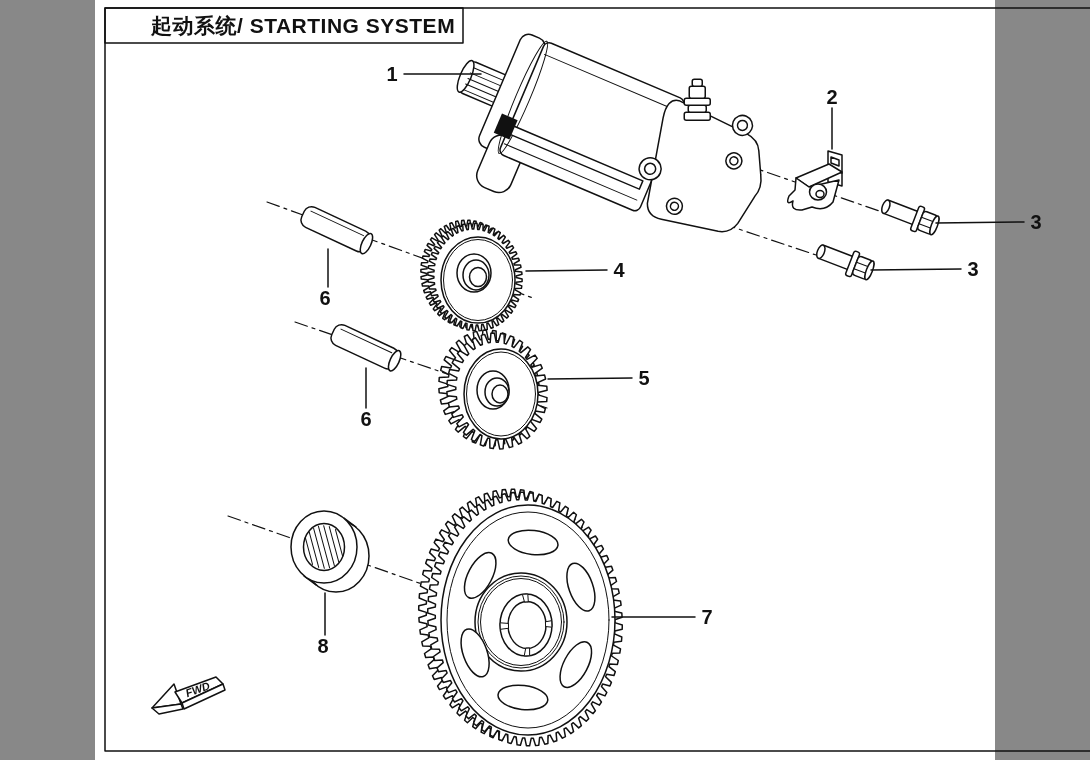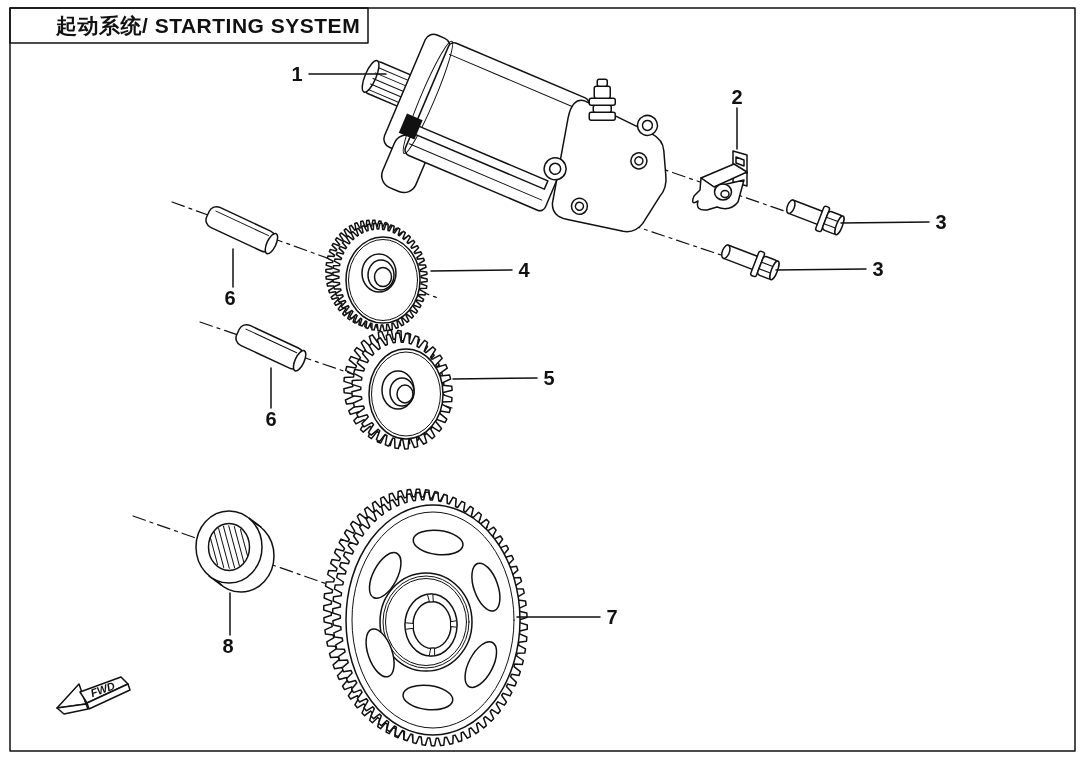--- a/index.html
+++ b/index.html
@@ -1,16 +1,16 @@
 <!DOCTYPE html>
 <html><head>
 <meta charset="utf-8">
 <style>
   html,body{margin:0;padding:0;background:#888;}
-  .page{position:relative;width:1090px;height:760px;background:var(--paper,#fff);margin:0 auto;
+  .page{position:relative;width:900px;height:760px;background:var(--paper,#fff);margin:0 auto;
         font-family:"Liberation Sans","DejaVu Sans",sans-serif;}
   svg{position:absolute;left:0;top:0;}
   
   #diagram path,#diagram rect,#diagram ellipse,#diagram circle,#diagram line,#diagram polygon{
     stroke:var(--ink,#111);stroke-width:1.5;fill:none;stroke-linejoin:round;stroke-linecap:round;}
   #diagram .w{fill:var(--paper,#fff);}
   #diagram .k{fill:var(--ink,#111);stroke:none;}
   #diagram .thin{stroke-width:1;}
   #diagram .axis{stroke-dasharray:13 5 3 5;stroke-width:1.2;}
   #diagram .leader{stroke-width:1.5;}

